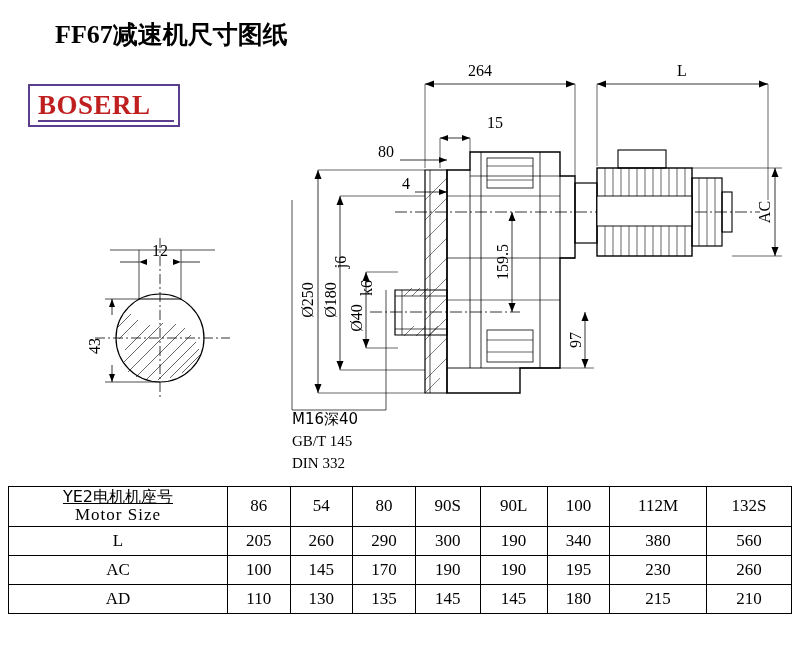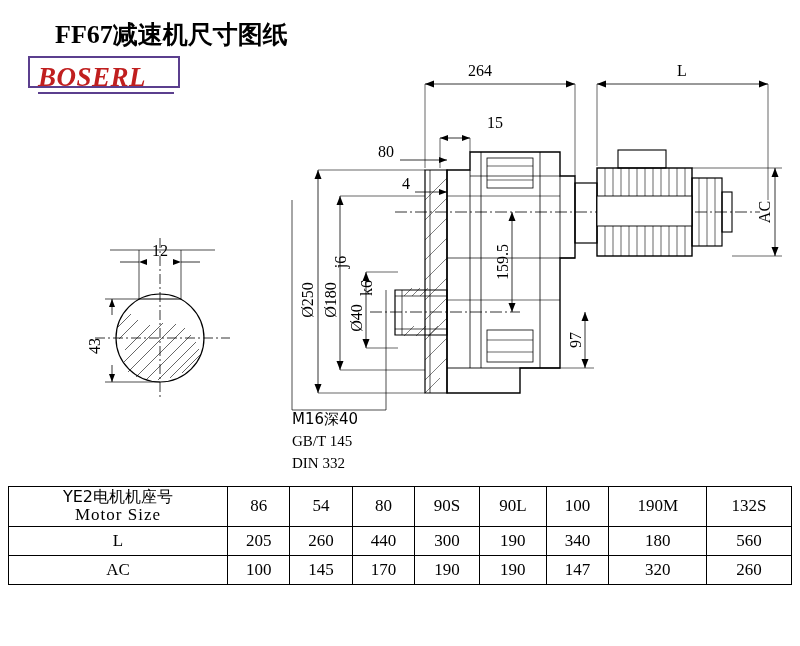--- a/index.html
+++ b/index.html
@@ -26,26 +26,25 @@
     top: 18px;
     font-size: 26px;
     font-weight: bold;
     font-family: "Liberation Serif", serif;
     letter-spacing: 0px;
     white-space: nowrap;
   }
   .logo-box {
     position: absolute;
     left: 28px;
-    top: 56px;
+    top: 84px;
     width: 152px;
-    height: 32px;
+    height: 43px;
     border: 2px solid #5b3f8e;
     box-sizing: border-box;
-    font-style: italic;
   }
   .logo-text {
     position: absolute;
     left: 8px;
     top: 4px;
     font-size: 27px;
     font-weight: bold;
     font-family: "Liberation Serif", serif;
     color: #c01f1f;
     letter-spacing: 0.5px;
@@ -95,20 +94,21 @@
     width: 218px;
   }
   table.spec td.hdr2 {
     line-height: 1.05;
     font-size: 17px;
     padding: 2px 0;
   }
   .cn {
     font-family: "DejaVu Sans", sans-serif;
     font-size: 16px;
+    text-decoration: underline;
   }
   .cn-title {
     font-family: "DejaVu Sans", sans-serif;
     font-size: 25px;
     font-weight: bold;
   }
   .mono-ish {
     letter-spacing: 1px;
   }
 </style>
@@ -342,41 +342,52 @@
         <td class="rowhead hdr2">
           <div class="cn">YE2电机机座号</div>
           <div class="mono-ish">Motor Size</div>
         </td>
         <td>86</td>
         <td>54</td>
         <td>80</td>
         <td>90S</td>
         <td>90L</td>
         <td>100</td>
-        <td>190M</td>
+        <td>112M</td>
         <td>132S</td>
       </tr>
       <tr>
         <td class="rowhead">L</td>
         <td>205</td>
         <td>260</td>
-        <td>440</td>
+        <td>290</td>
         <td>300</td>
         <td>190</td>
         <td>340</td>
-        <td>180</td>
+        <td>380</td>
         <td>560</td>
       </tr>
       <tr>
         <td class="rowhead">AC</td>
         <td>100</td>
         <td>145</td>
         <td>170</td>
         <td>190</td>
         <td>190</td>
-        <td>147</td>
-        <td>320</td>
+        <td>195</td>
+        <td>230</td>
         <td>260</td>
+      </tr>
+      <tr>
+        <td class="rowhead">AD</td>
+        <td>110</td>
+        <td>130</td>
+        <td>135</td>
+        <td>145</td>
+        <td>145</td>
+        <td>180</td>
+        <td>215</td>
+        <td>210</td>
       </tr>
     </tbody>
   </table>
 
 </div>
 
 </body></html>

